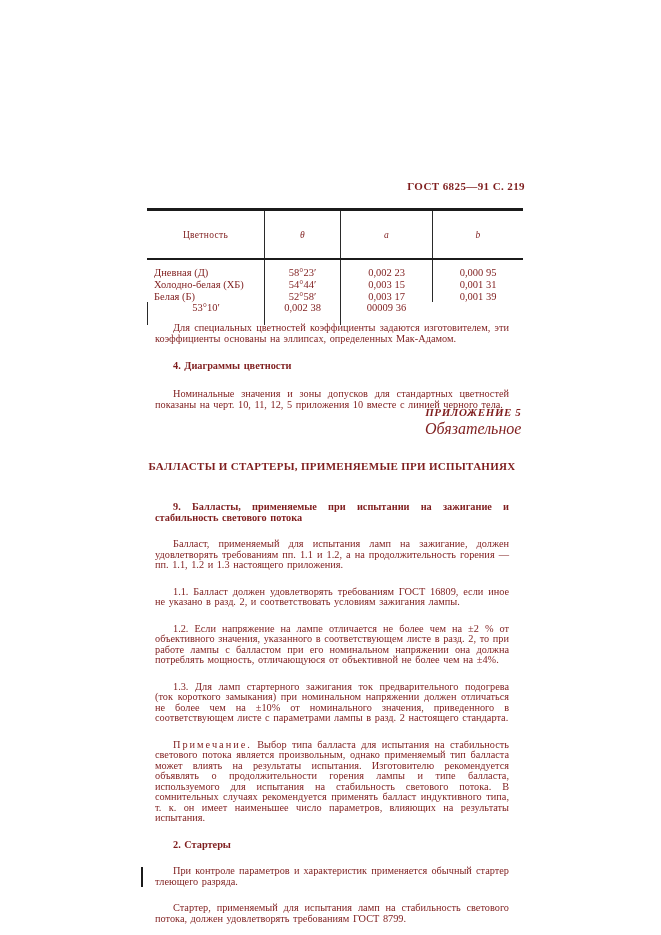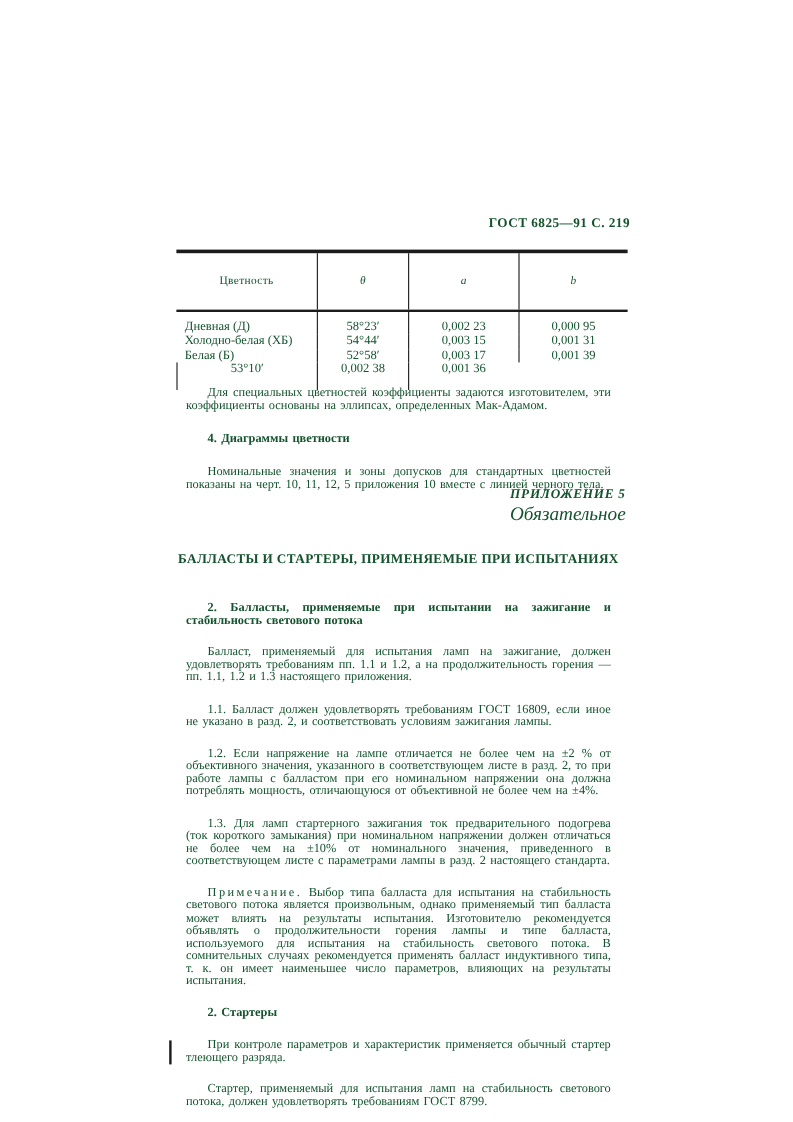--- a/index.html
+++ b/index.html
@@ -1,20 +1,20 @@
 <!DOCTYPE html>
 <html lang="ru"><head>
 <meta charset="utf-8">
 <style>
   html, body { margin:0; padding:0; background:#ffffff; }
   .page {
     position:relative;
     width:661px; height:935px;
     background:#ffffff;
-    color:#14532d;
+    color:#7f1d1d;
     font-family:"Liberation Serif","DejaVu Serif",serif;
     overflow:hidden;
   }
 
   
   .running-head {
     position:absolute; top:180px; left:140px; width:385px;
     text-align:right; font-weight:700; font-size:11px;
     letter-spacing:0.4px; white-space:nowrap;
   }
@@ -41,21 +41,21 @@
   .t-body-row.r-last .t-cell { padding-bottom:11px; }
 
   
   .sec4 {
     position:absolute; top:306px; left:139px; width:386px;
     font-size:10.3px; line-height:11.2px; text-align:justify;
   }
   .para { margin:16px; text-indent:18px; word-spacing:1px; }
   .bold { font-weight:700; }
 
-  .appendix { position:absolute; top:406px; left:425px; text-align:center; }
+  .appendix { position:absolute; top:406px; left:425px; text-align:right; }
   .app-label { font-weight:700; font-style:italic; font-size:11px; letter-spacing:0.6px; white-space:nowrap; }
   .app-sub { font-style:italic; font-size:16px; margin-top:2px; }
 
   .main-title {
     position:absolute; top:460px; left:139px; width:386px;
     text-align:center; font-weight:700; font-size:11px; letter-spacing:0.3px;
   }
 
   .body-text {
     position:absolute; top:486px; left:139px; width:386px;
@@ -97,39 +97,39 @@
     </div>
     <div class="t-row t-body-row">
       <div class="t-cell first">Белая (Б)</div>
       <div class="t-cell">52°58′</div>
       <div class="t-cell">0,003 17</div>
       <div class="t-cell">0,001 39</div>
     </div>
     <div class="t-row t-body-row r-last">
       <div class="t-cell">53°10′</div>
       <div class="t-cell">0,002 38</div>
-      <div class="t-cell">0,001 36</div>
+      <div class="t-cell">00009 36</div>
     </div>
   </div>
 
   <div class="sec4">
     <p class="para">Для специальных цветностей коэффициенты задаются изготовителем, эти коэффициенты основаны на эллипсах, определенных Мак-Адамом.</p>
     <p class="para bold">4. Диаграммы цветности</p>
     <p class="para">Номинальные значения и зоны допусков для стандартных цветностей показаны на черт. 10, 11, 12, 5 приложения 10 вместе с линией черного тела.</p>
   </div>
 
   <div class="appendix">
     <div class="app-label">ПРИЛОЖЕНИЕ 5</div>
     <div class="app-sub">Обязательное</div>
   </div>
 
   <div class="main-title">БАЛЛАСТЫ И СТАРТЕРЫ, ПРИМЕНЯЕМЫЕ ПРИ ИСПЫТАНИЯХ</div>
 
   <div class="body-text">
-    <p class="para bold">2. Балласты, применяемые при испытании на зажигание и стабильность светового потока</p>
+    <p class="para bold">9. Балласты, применяемые при испытании на зажигание и стабильность светового потока</p>
     <p class="para">Балласт, применяемый для испытания ламп на зажигание, должен удовлетворять требованиям пп. 1.1 и 1.2, а на продолжительность горения — пп. 1.1, 1.2 и 1.3 настоящего приложения.</p>
     <p class="para">1.1. Балласт должен удовлетворять требованиям ГОСТ 16809, если иное не указано в разд. 2, и соответствовать условиям зажигания лампы.</p>
     <p class="para">1.2. Если напряжение на лампе отличается не более чем на ±2 % от объективного значения, указанного в соответствующем листе в разд. 2, то при работе лампы с балластом при его номинальном напряжении она должна потреблять мощность, отличающуюся от объективной не более чем на ±4%.</p>
     <p class="para">1.3. Для ламп стартерного зажигания ток предварительного подогрева (ток короткого замыкания) при номинальном напряжении должен отличаться не более чем на ±10% от номинального значения, приведенного в соответствующем листе с параметрами лампы в разд. 2 настоящего стандарта.</p>
     <p class="para"><span class="note-label">Примечание.</span> <span>Выбор типа балласта для испытания на стабильность светового потока является произвольным, однако применяемый тип балласта может влиять на результаты испытания. Изготовителю рекомендуется объявлять о продолжительности горения лампы и типе балласта, используемого для испытания на стабильность светового потока. В сомнительных случаях рекомендуется применять балласт индуктивного типа, т. к. он имеет наименьшее число параметров, влияющих на результаты испытания.</span></p>
     <p class="para bold">2. Стартеры</p>
     <div class="change-wrap">
       <span class="change-bar"></span>
       <p class="para">При контроле параметров и характеристик применяется обычный стартер тлеющего разряда.</p>
     </div>

